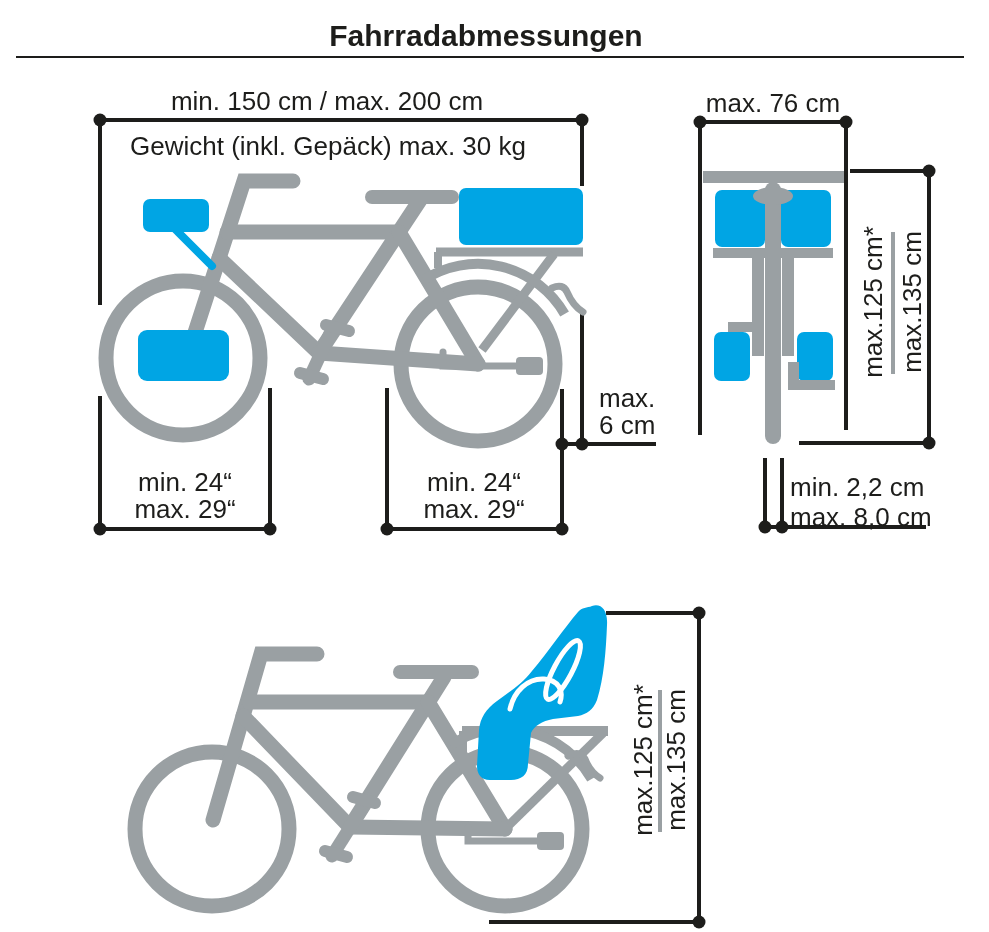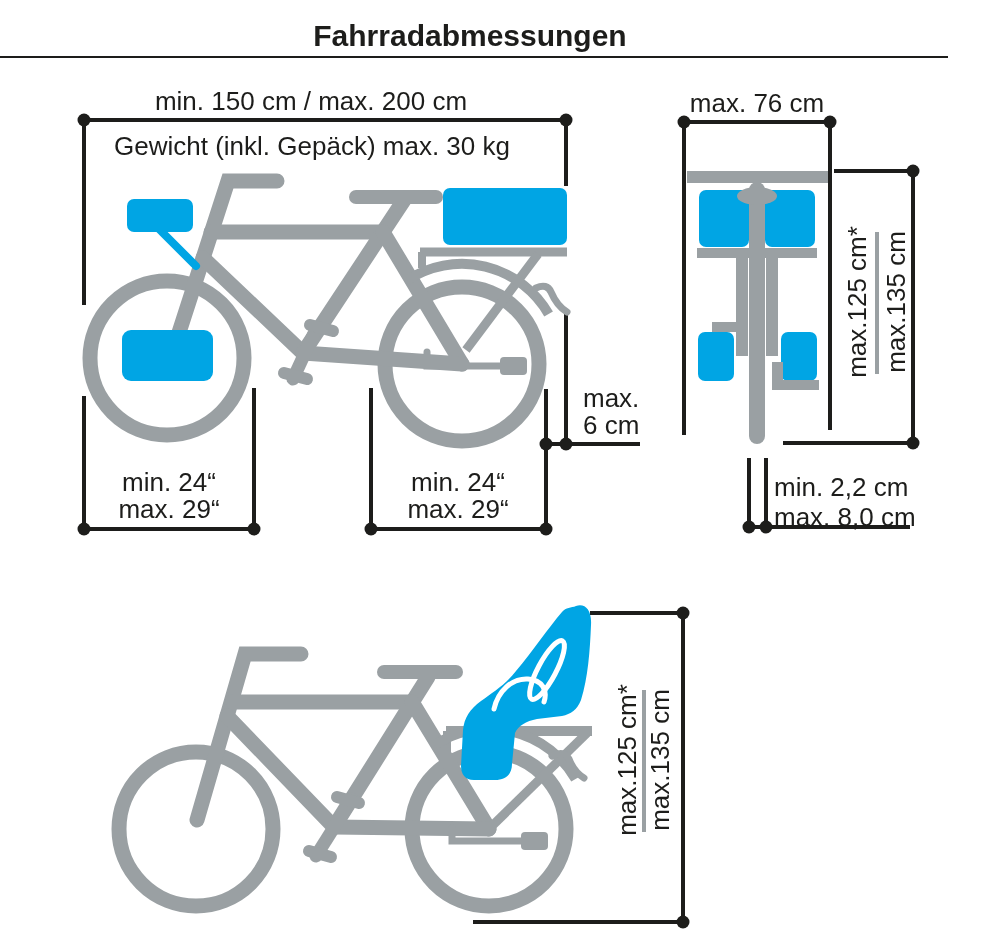--- a/index.html
+++ b/index.html
@@ -2,21 +2,21 @@
 <html style="--blue: #00a5e4; --gray: #9aa0a3; --ink: #1d1d1b;"><head>
 <meta charset="utf-8">
 <style>
   :root{
     --blue:#00a5e4;
     --gray:#9aa0a3;
     --ink:#1d1d1b;
     --paper:#ffffff;
   }
   html,body{margin:0;padding:0;background:var(--paper);}
-  #stage{position:relative;width:948px;height:932px;background:var(--paper);overflow:hidden;}
+  #stage{position:relative;width:948px;height:932px;background:var(--paper);overflow:hidden;margin-left:16px;}
   svg{display:block;}
   text{font-family:"Liberation Sans","DejaVu Sans",sans-serif;fill:var(--ink);}
   .title-text{font-size:30px;font-weight:bold;}
   .lbl{font-size:26px;}
   .mid{text-anchor:middle;}
   .start{text-anchor:start;}
   .ink-line{stroke:var(--ink);stroke-width:4;fill:none;stroke-linecap:butt;}
   .ink-thin{stroke:var(--ink);stroke-width:2;fill:none;}
   .dot{fill:var(--ink);stroke:none;}
   .gray-div{stroke:var(--gray);stroke-width:4;fill:none;}

